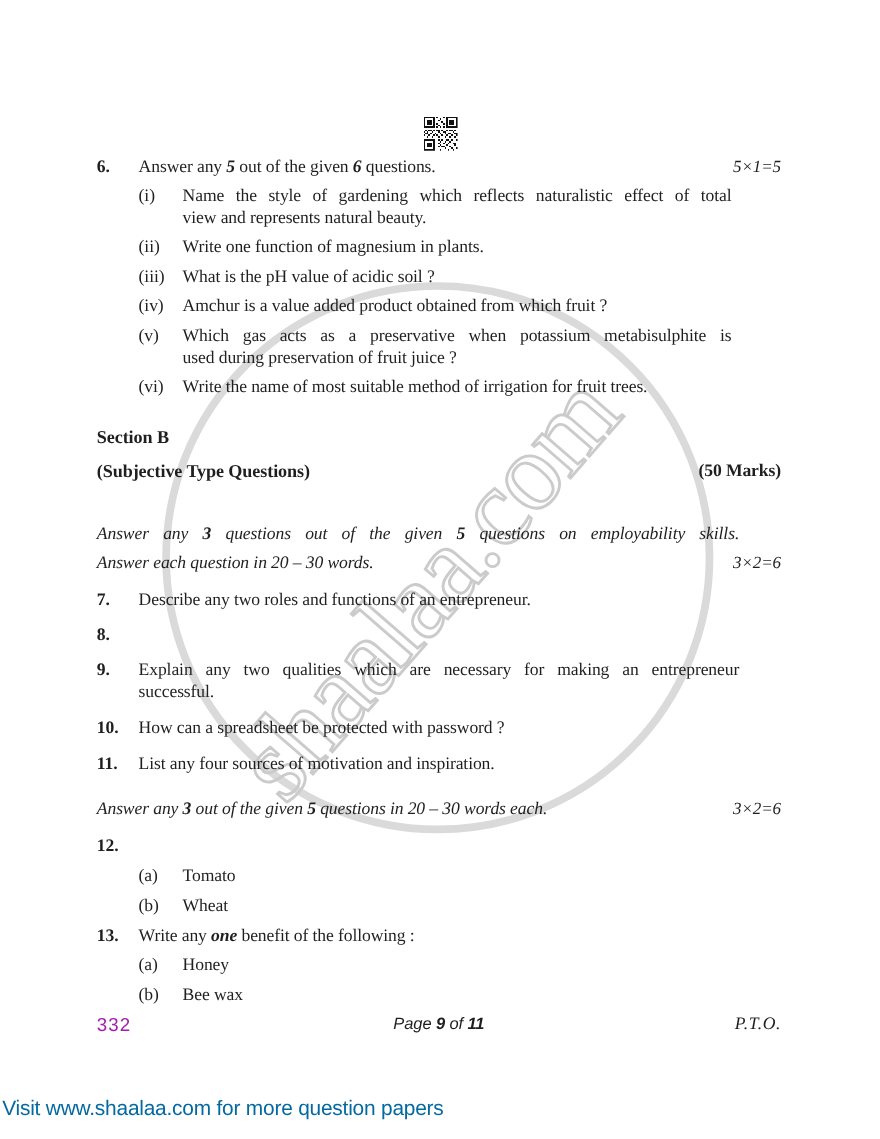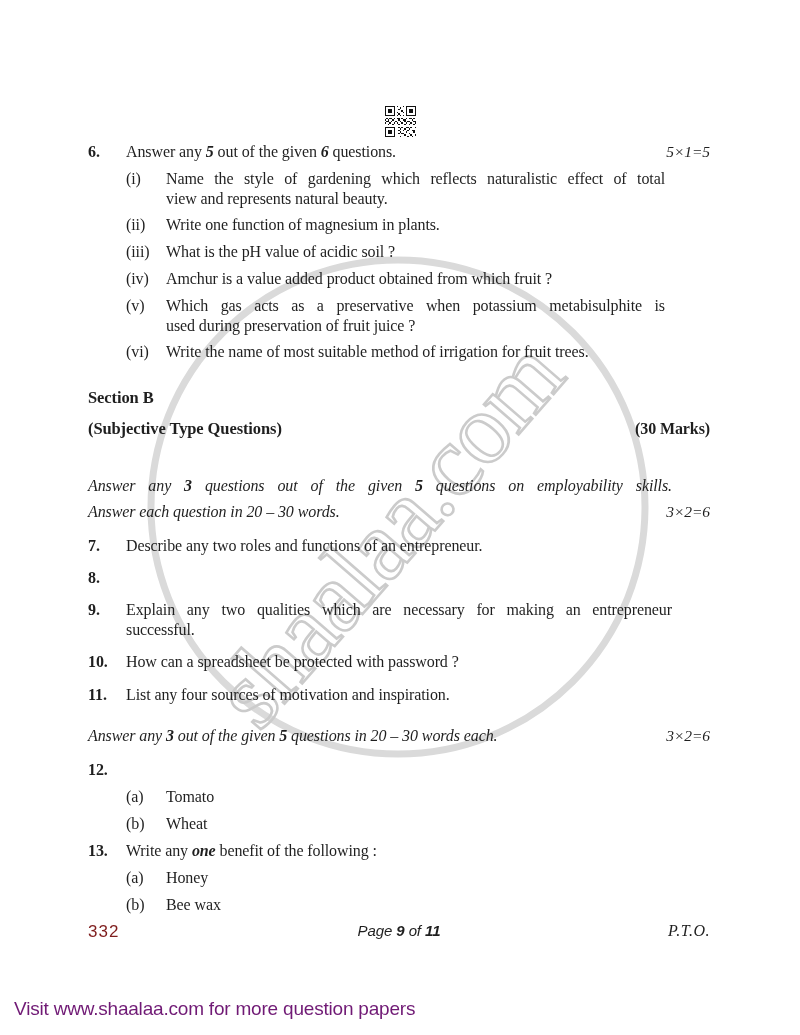--- a/index.html
+++ b/index.html
@@ -16,25 +16,25 @@
   .qtext{margin-left:38px;width:546px;}
   .sub{position:absolute;left:126px;width:546px;font-size:16px;line-height:20px;letter-spacing:-0.1px;}
   .slabel{position:absolute;left:0;top:0;}
   .stext{margin-left:40px;width:499px;}
   .just{text-align:justify;text-align-last:justify;}
   .marks{position:absolute;right:0;top:0;font-style:italic;font-size:15.5px;}
   .bnum{font-weight:bold;font-style:italic;}
   .center{text-align:left;font-weight:bold;font-size:16.5px;}
   .instr{font-style:italic;}
   .instr .w{width:584px;}
-  .footer-code{position:absolute;left:0;top:1px;font-family:"Liberation Sans",sans-serif;font-size:17px;letter-spacing:1px;color:#7f1d1d;}
+  .footer-code{position:absolute;left:0;top:1px;font-family:"Liberation Sans",sans-serif;font-size:17px;letter-spacing:1px;color:#a21caf;}
   .footer-page{text-align:center;font-family:"Liberation Sans",sans-serif;font-style:italic;font-size:15px;}
   .footer-page .b{font-weight:bold;}
   .footer-pto{position:absolute;right:0;top:0;font-style:italic;font-size:16px;letter-spacing:0.5px;}
-  .caption{position:absolute;left:14px;top:998px;font-family:"Liberation Sans",sans-serif;font-size:19px;color:#701a75;letter-spacing:-0.2px;}
+  .caption{position:absolute;left:2px;top:998px;font-family:"Liberation Sans",sans-serif;font-size:19px;color:#0369a1;letter-spacing:-0.2px;}
 </style>
 </head>
 <body>
 
 <div class="page">
 
   <svg class="wm" viewBox="0 0 800 1035" aria-hidden="true">
     <circle cx="398" cy="507" r="247" fill="none" stroke="#dadada" stroke-width="7"></circle>
     <text transform="translate(413,556) rotate(-49)" text-anchor="middle" font-family="Liberation Serif, serif" font-size="100" letter-spacing="-2" fill="none" stroke="#cbcbcb" stroke-width="2.6">shaalaa.com</text>
   </svg>
@@ -162,21 +162,21 @@
   </div>
 
   <div class="sub" style="top:342px">
     <span class="slabel">(vi)</span>
     <div class="stext">Write the name of most suitable method of irrigation for fruit trees.</div>
   </div>
 
   <div class="row center" style="top:388px">Section B</div>
   <div class="row" style="top:419px">
     <div class="center">(Subjective Type Questions)</div>
-    <span class="marks" style="font-style:normal;font-weight:bold;font-size:16px;">(30 Marks)</span>
+    <span class="marks" style="font-style:normal;font-weight:bold;font-size:16px;">(50 Marks)</span>
   </div>
 
   <div class="row instr" style="top:476px">
     <div class="w just"><span>Answer any </span><span class="bnum">3</span><span> questions out of the given </span><span class="bnum">5</span><span> questions on employability skills.</span></div>
   </div>
   <div class="row instr" style="top:502px">
     <span>Answer each question in 20 – 30 words.</span>
     <span class="marks">3×2=6</span>
   </div>
 

